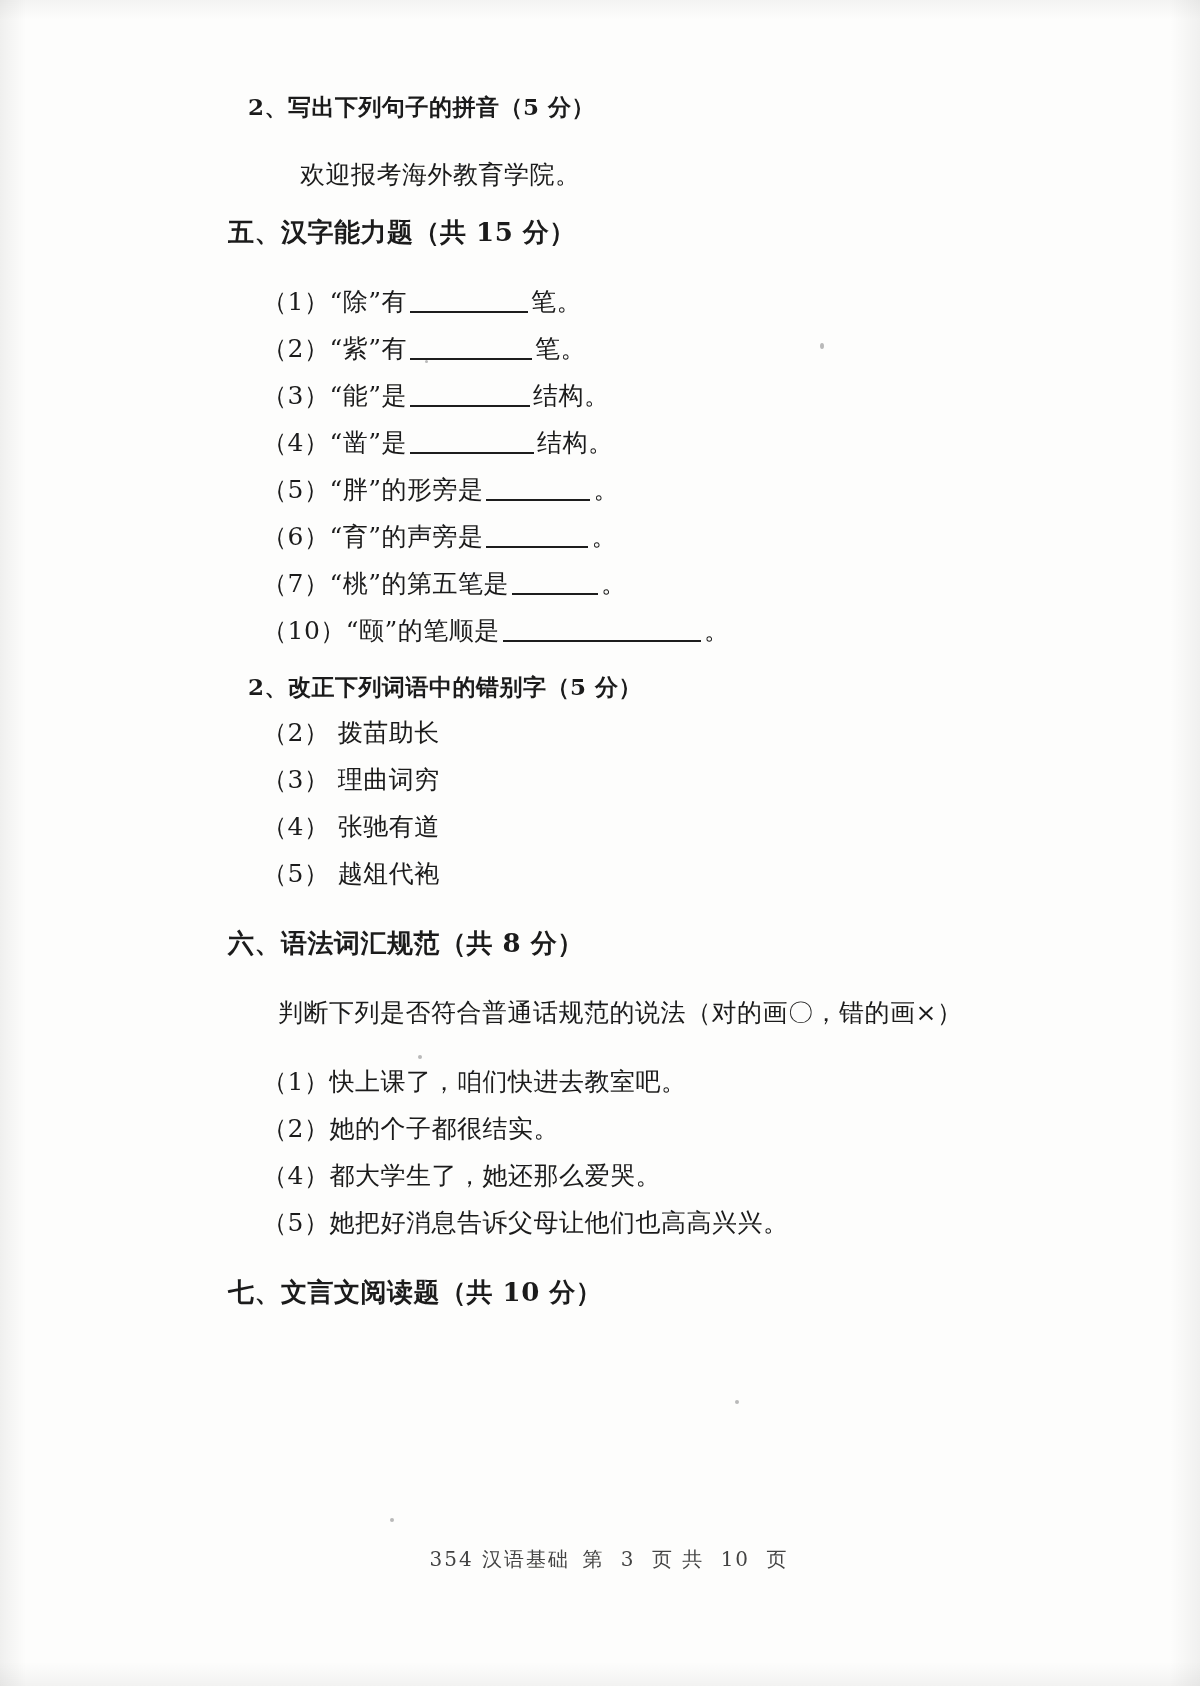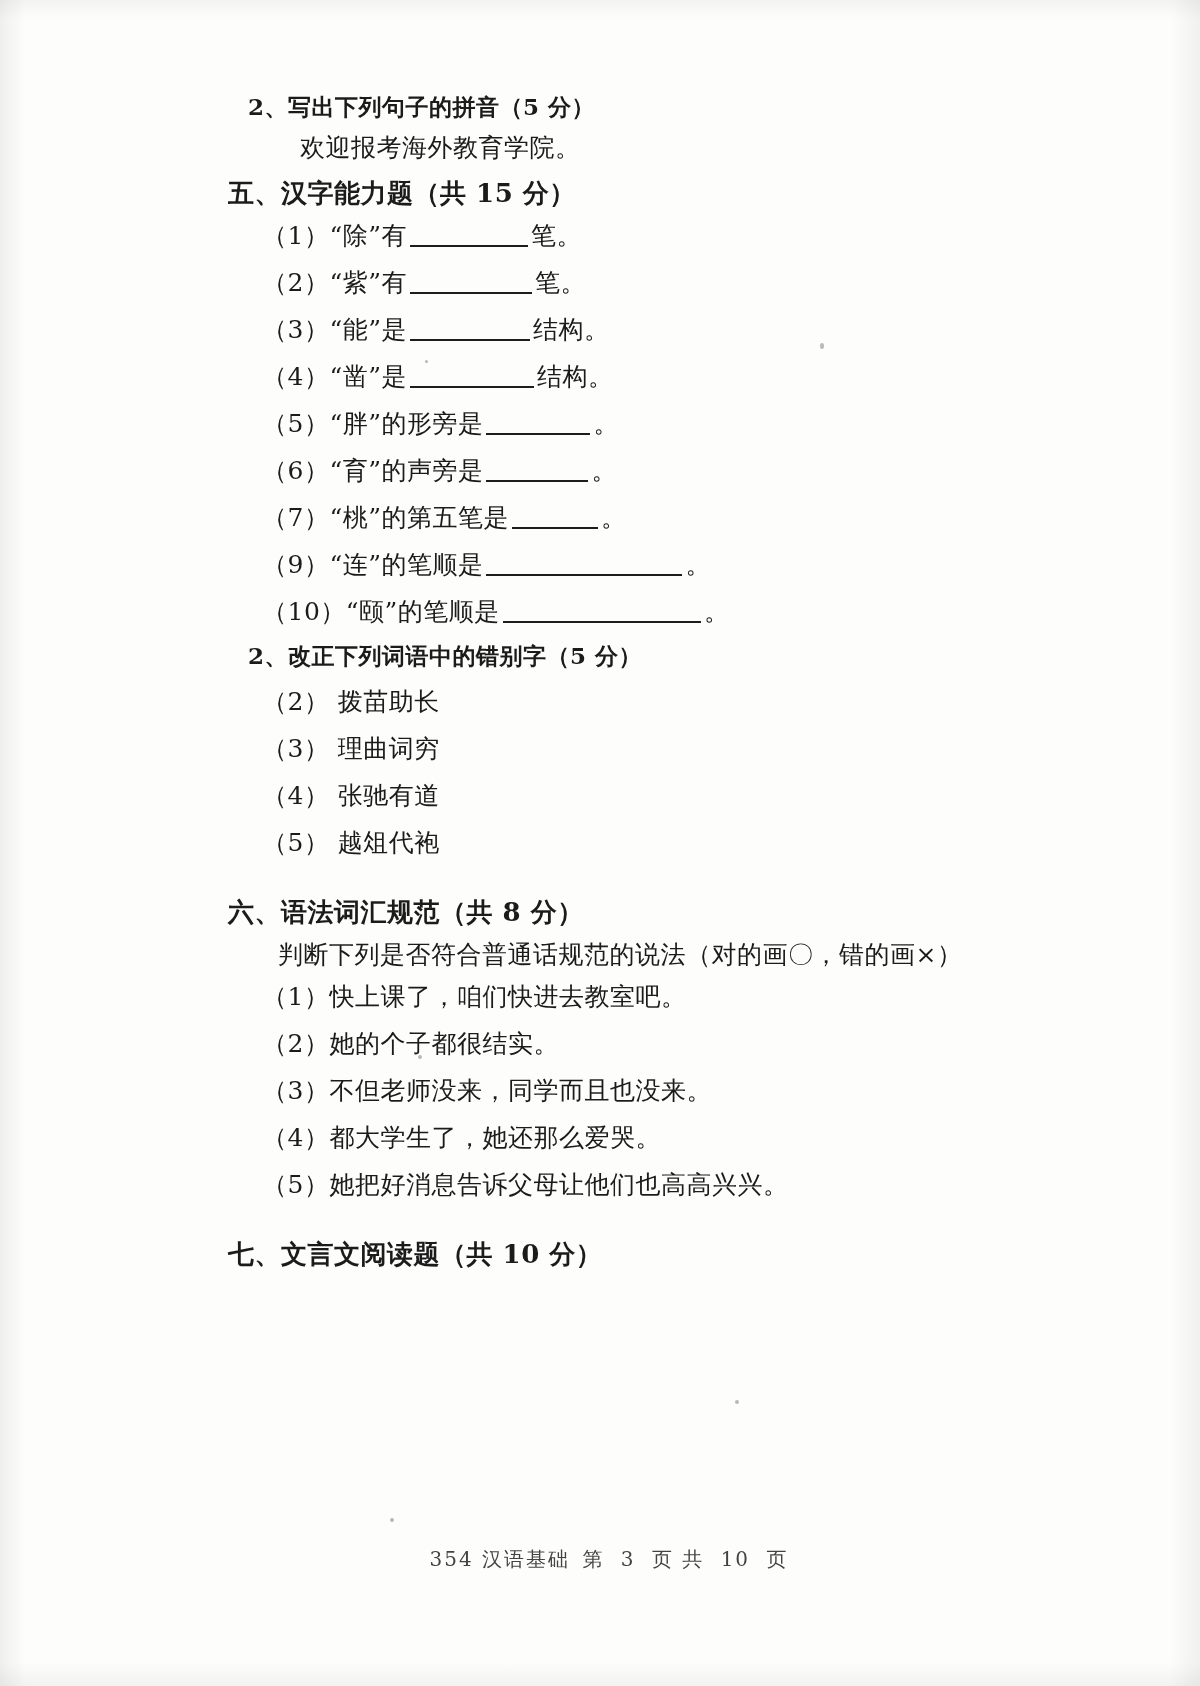--- a/index.html
+++ b/index.html
@@ -74,22 +74,22 @@
 
   
   .ind-section { margin-left: 228px; }   
   .ind-sub     { margin-left: 248px; }   
   .ind-item    { margin-left: 262px; }   
   .ind-quote   { margin-left: 300px; }   
   .ind-instr   { margin-left: 278px; }   
 
   .blk { margin-bottom: 0; }
   .gap-lg { margin-top: 44px; }
-  .gap-md { margin-top: 20px; }
-  .gap-sm { margin-top: 17px; }
+  .gap-md { margin-top: 32px; }
+  .gap-sm { margin-top: 44px; }
   .gap-xs { margin-top: 22px; }
 
   
   .blank {
     display: inline-block;
     border-bottom: 2px solid #1d1d1d;
     vertical-align: -3px;
     height: 19px;
     margin: 0 3px;
   }
@@ -142,41 +142,39 @@
 
 
     <div id="fill-list">
         <div class="line ind-item gap-sm"><span>（1）</span><span>“除”有</span><span class="blank" style="width: 118px;"></span><span>笔。</span></div>
         <div class="line ind-item gap-xs"><span>（2）</span><span>“紫”有</span><span class="blank" style="width: 122px;"></span><span>笔。</span></div>
         <div class="line ind-item gap-xs"><span>（3）</span><span>“能”是</span><span class="blank" style="width: 120px;"></span><span>结构。</span></div>
         <div class="line ind-item gap-xs"><span>（4）</span><span>“凿”是</span><span class="blank" style="width: 124px;"></span><span>结构。</span></div>
         <div class="line ind-item gap-xs"><span>（5）</span><span>“胖”的形旁是</span><span class="blank" style="width: 104px;"></span><span>。</span></div>
         <div class="line ind-item gap-xs"><span>（6）</span><span>“育”的声旁是</span><span class="blank" style="width: 102px;"></span><span>。</span></div>
         <div class="line ind-item gap-xs"><span>（7）</span><span>“桃”的第五笔是</span><span class="blank" style="width: 86px;"></span><span>。</span></div>
-        <div class="line ind-item gap-xs"><span>（9）</span><span>“连”的笔顺是</span><span class="blank" style="width: 196px;"></span><span>。</span></div>
         <div class="line ind-item gap-xs"><span>（10）</span><span>“颐”的笔顺是</span><span class="blank" style="width: 198px;"></span><span>。</span></div>
       </div>
 
     <div class="line subheading ind-sub gap-md">2、改正下列词语中的错别字（5 分）</div>
 
     <div id="idiom-list">
         <div class="line ind-item gap-xs"><span>（2） </span><span>拨苗助长</span></div>
         <div class="line ind-item gap-xs"><span>（3） </span><span>理曲词穷</span></div>
         <div class="line ind-item gap-xs"><span>（4） </span><span>张驰有道</span></div>
         <div class="line ind-item gap-xs"><span>（5） </span><span>越俎代袍</span></div>
       </div>
 
     <div class="line heading ind-section gap-lg">六、语法词汇规范（共 8 分）</div>
 
     <div class="line ind-instr gap-sm">判断下列是否符合普通话规范的说法（对的画〇，错的画×）</div>
 
     <div id="sentence-list">
         <div class="line ind-item gap-sm"><span>（1）</span><span>快上课了，咱们快进去教室吧。</span></div>
         <div class="line ind-item gap-xs"><span>（2）</span><span>她的个子都很结实。</span></div>
-        <div class="line ind-item gap-xs"><span>（3）</span><span>不但老师没来，同学而且也没来。</span></div>
         <div class="line ind-item gap-xs"><span>（4）</span><span>都大学生了，她还那么爱哭。</span></div>
         <div class="line ind-item gap-xs"><span>（5）</span><span>她把好消息告诉父母让他们也高高兴兴。</span></div>
       </div>
 
     <div class="line heading ind-section gap-lg">七、文言文阅读题（共 10 分）</div>
 
   </div>
 
   <div class="footer">
     <span>354</span>

